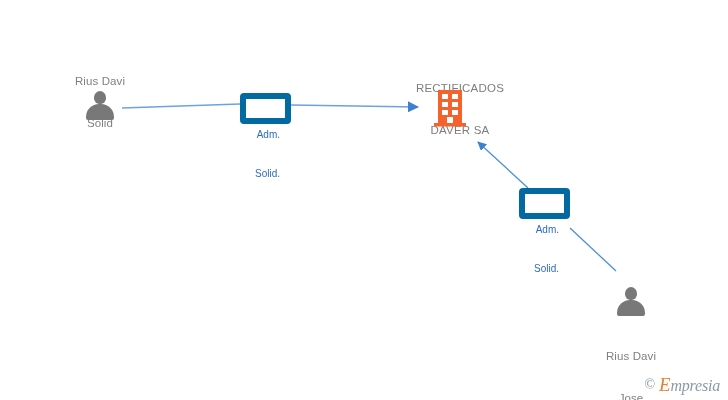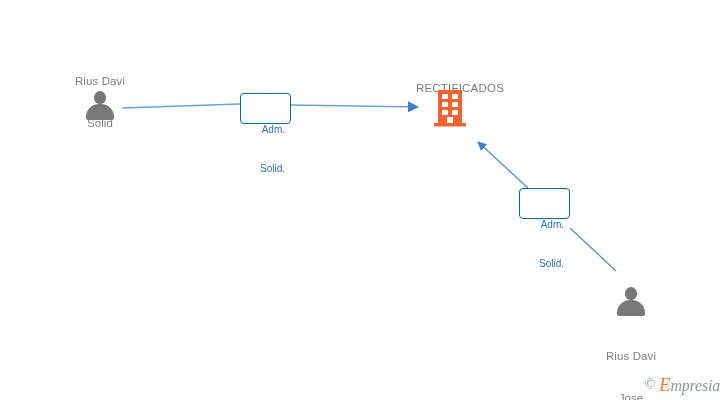--- a/index.html
+++ b/index.html
@@ -68,21 +68,21 @@
   
   .building {
     position: absolute;
     width: 40px;
     height: 40px;
   }
   
   .rel-box {
     position: absolute;
     background: #ffffff;
-    border: 1px solid #0369a1;
+    border: 6px solid #0369a1;
     border-radius: 4px;
     color: #2e6db4;
     font-size: 10px;
     line-height: 13px;
     text-align: right;
     padding: 3px 5px 4px 5px;
     box-sizing: border-box;
     white-space: pre;
   }
   .rel-box span { display: block; }
@@ -138,20 +138,21 @@
     <div>Rius Davi</div>
     <div>Solid</div>
   </div>
   <div class="person" style="left:85px; top:90px;">
     <div class="head"></div>
     <div class="body"></div>
   </div>
 
   <div class="node-label company" style="left:385px; top:53px; width:150px;">
     <div>RECTIFICADOS</div>
+    <div>DAVER SA</div>
   </div>
   <div class="building" style="left:431px; top:88px;">
     <svg width="40" height="40" viewBox="0 0 40 40" xmlns="http://www.w3.org/2000/svg">
 
       <rect x="7" y="2" width="24" height="33" fill="#f4622d"></rect>
 
       <rect x="3" y="35" width="32" height="3.5" fill="#f4622d"></rect>
 
       <rect x="11" y="6" width="6" height="5" fill="#ffffff"></rect>
       <rect x="21" y="6" width="6" height="5" fill="#ffffff"></rect>

